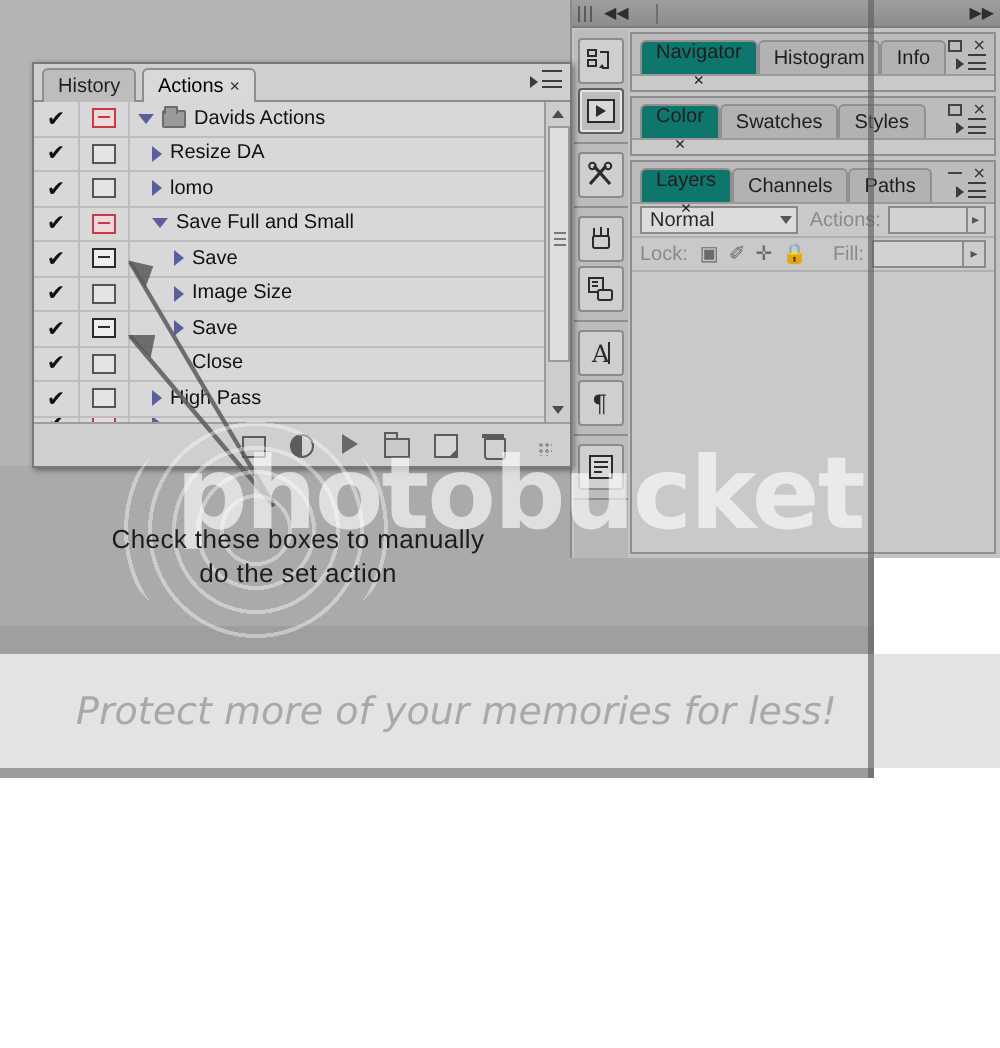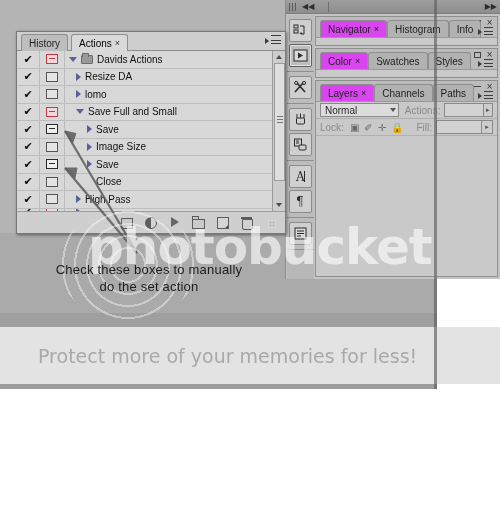--- a/index.html
+++ b/index.html
@@ -249,21 +249,21 @@
     width:7px;height:6px;border:1px solid #444; display:inline-block;
   }
   .dk-ctrl .mini.dash { border:none;border-top:1px solid #444;height:0;width:7px; }
   .dk-tabs { position:absolute; left:4px; top:3px; display:flex; }
   .dk-tab {
     height:17px; padding:0 7px; display:flex; align-items:center; gap:3px;
     font-size:10px; color:#1e1e1e;
     background:#b2b2b2; border:1px solid #8f8f8f; border-bottom:none;
     border-radius:3px 3px 0 0; cursor:pointer;
   }
-  .dk-tab.active { background:#d946ef; }
+  .dk-tab.active { background:#0f766e;flex-direction:column; }
   .dk-tab .x { font-size:9px; }
   .dk-menu {
     position:absolute; right:4px; bottom:1px; width:15px; height:9px; cursor:pointer;
   }
   .dk-menu i{ position:absolute;right:0;width:9px;height:1px;background:#3c3c3c; }
   .dk-menu i:nth-child(1){top:1px}.dk-menu i:nth-child(2){top:4px}.dk-menu i:nth-child(3){top:7px}
   .dk-menu .tri{position:absolute;left:0;top:2px;width:0;height:0;
     border-left:4px solid #3c3c3c;border-top:3px solid transparent;border-bottom:3px solid transparent;}
 
   .dk-body { background:#c9c9c9; }
@@ -320,21 +320,21 @@
        transparent 18px 28px, rgba(255,255,255,.40) 28px 30px,
        transparent 30px 40px, rgba(255,255,255,.40) 40px 42px,
        transparent 42px 52px, rgba(255,255,255,.40) 52px 54px,
        transparent 54px 64px, rgba(255,255,255,.40) 64px 66px, transparent 66px);
   }
 
   
   .banner {
     position:absolute; left:0; top:327px; width:500px; height:57px;
     background:#e3e3e3;
-    display:flex; align-items:center;
+    display:flex; align-items:center;font-style:italic;
   }
   .banner .txt {
     margin-left:38px;
     font-family:"DejaVu Sans", sans-serif;
     font-size:19px; color:#a9a9a9; font-weight:400;
   }
   .banner-shadow {
     position:absolute; left:0; top:384px; width:437px; height:5px;
     background:#9c9c9c;
   }

